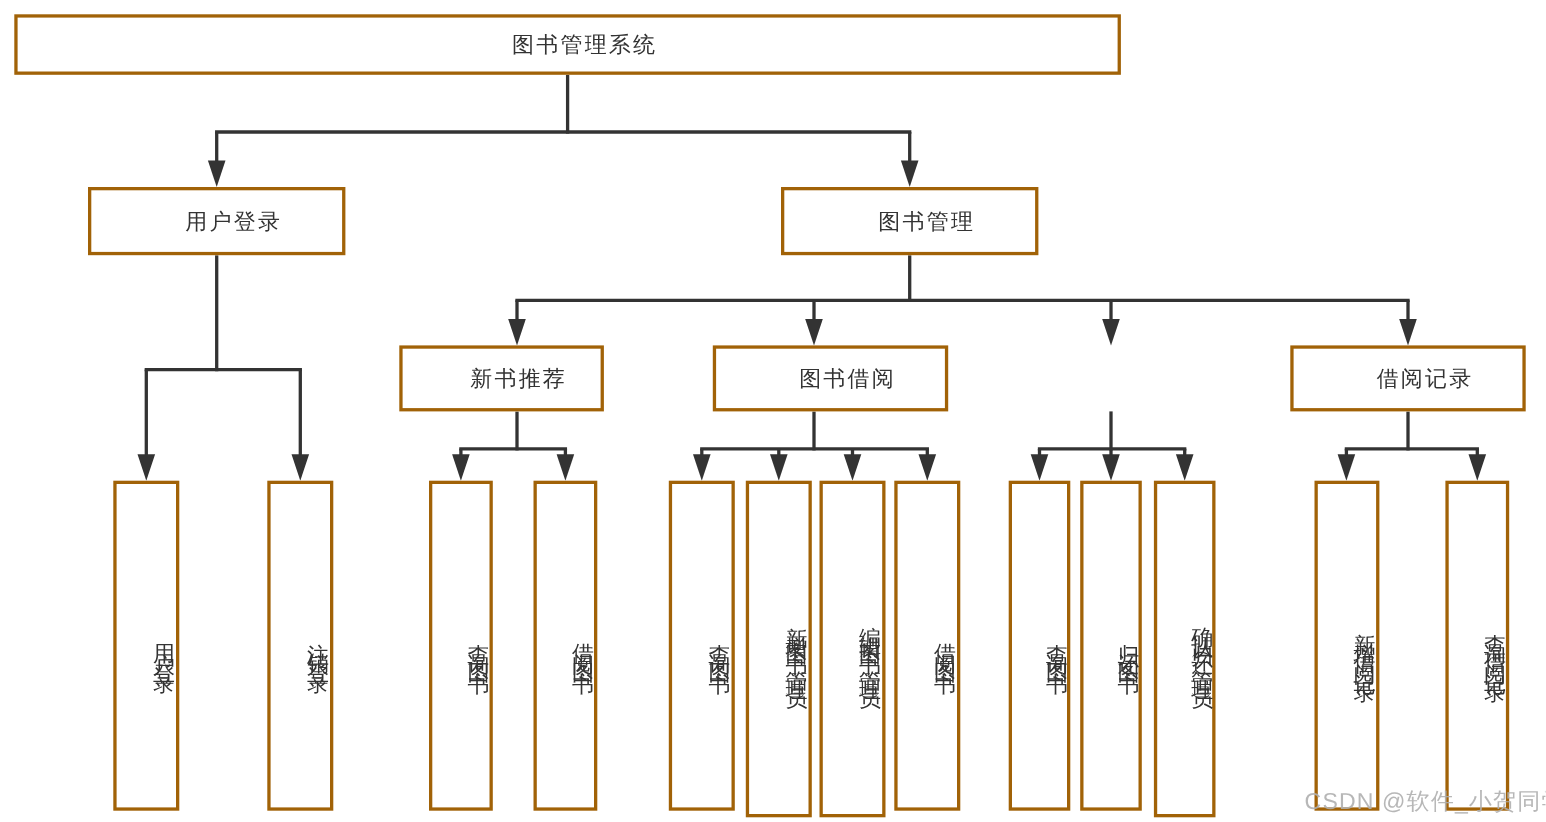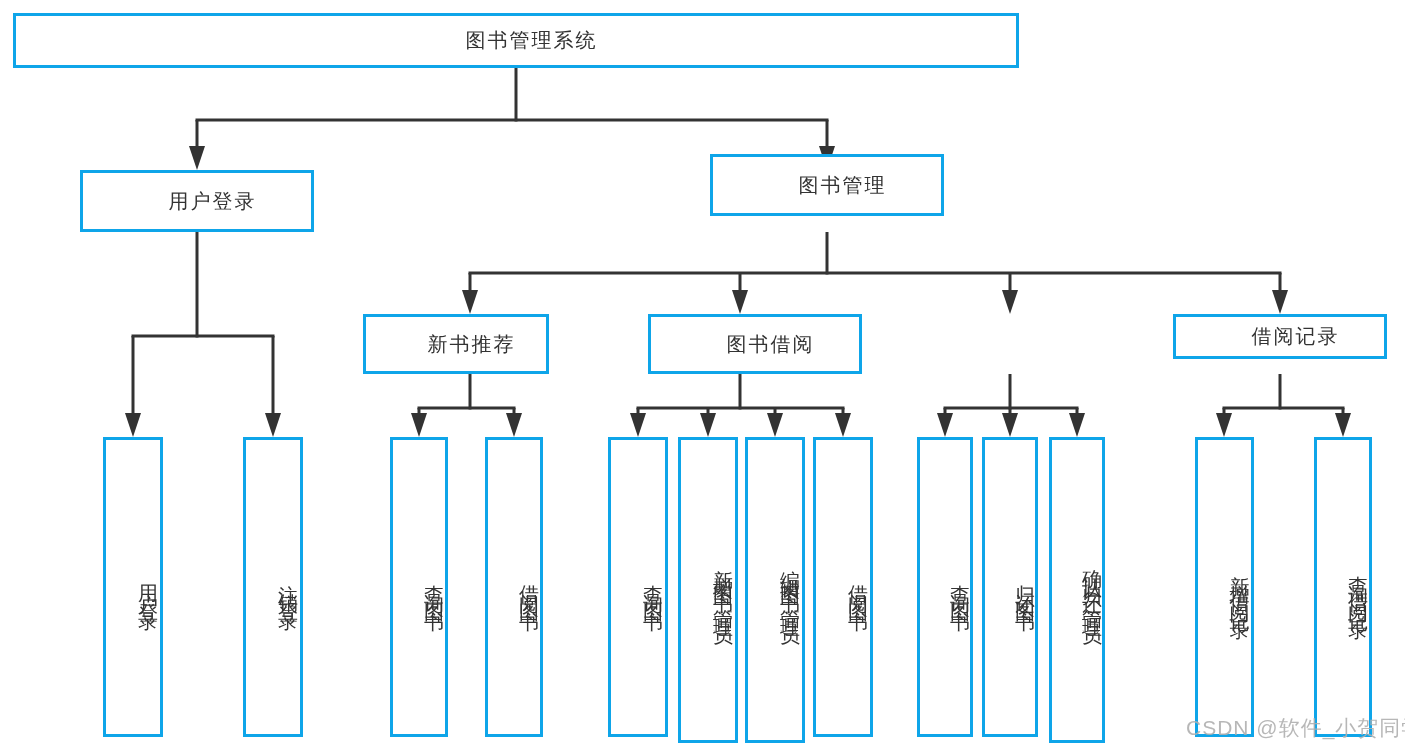--- a/index.html
+++ b/index.html
@@ -10,21 +10,21 @@
     overflow: hidden;
   }
   #stage {
     position: relative;
     width: 1405px; height: 747px;
     background: #ffffff;
   }
   .box {
     position: absolute;
     box-sizing: border-box;
-    border: 3px solid #0ea5e9;
+    border: 3px solid #a16207;
     background: #ffffff;
     display: flex;
     align-items: center;
     justify-content: center;
     color: #333333;
     padding-left: 31px;
   }
   .hlabel {
     font-size: 20px;
     letter-spacing: 2px;
@@ -55,25 +55,25 @@
     font-size: 21px;
     color: #b0b0b0;
     letter-spacing: 1px;
     white-space: nowrap;
     z-index: 5;
     opacity: 0.9;
   }
   
   #root-box   { left: 13px;  top: 13px;  width: 1006px; height: 55px; }
   #n-userlogin{ left: 80px;  top: 170px; width: 234px; height: 62px; }
-  #n-bookmgmt { left: 710px; top: 154px; width: 234px; height: 62px; }
+  #n-bookmgmt { left: 710px; top: 170px; width: 234px; height: 62px; }
   #n-newbook  { left: 363px; top: 314px; width: 186px; height: 60px; }
   #n-borrow   { left: 633px; top: 314px; width: 214px; height: 60px; margin-left: 15px; }
   #n-current  { left: 903px; top: 314px; width: 214px; height: 60px; }
-  #n-records  { left: 1173px;top: 314px; width: 214px; height: 45px; }
+  #n-records  { left: 1173px;top: 314px; width: 214px; height: 60px; }
   .leaf { top: 437px; height: 300px; }
   #l-userlogin { left: 103px; width: 60px; }
   #l-logout    { left: 243px; width: 60px; }
   #l-nbr-query { left: 390px; width: 58px; }
   #l-nbr-borrow{ left: 485px; width: 58px; }
   #l-bb-query  { left: 608px; width: 60px; }
   #l-bb-add    { left: 678px; width: 60px; height: 306px; }
   #l-bb-edit   { left: 745px; width: 60px; height: 306px; }
   #l-bb-borrow { left: 813px; width: 60px; }
   #l-cb-query  { left: 917px; width: 56px; }

